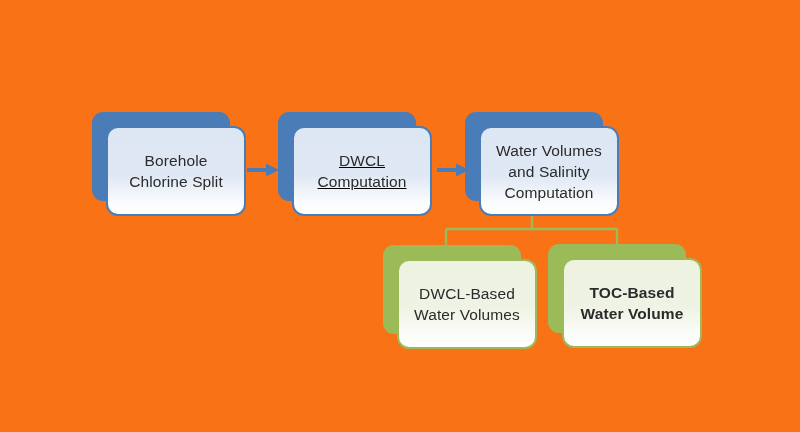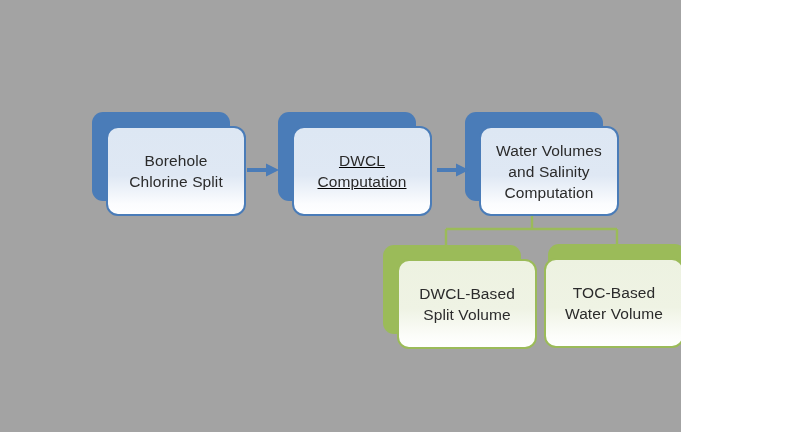--- a/index.html
+++ b/index.html
@@ -2,23 +2,23 @@
 <html><head>
 <meta charset="utf-8">
 <style>
   html, body {
     margin: 0;
     padding: 0;
     background: #ffffff;
   }
   #canvas {
     position: relative;
-    width: 681px;
+    width: 800px;
     height: 432px;
-    background: #a3a3a3;
+    background: #f97316;
     overflow: hidden;
     font-family: "Liberation Sans", sans-serif;
   }
   .node-back {
     position: absolute;
     width: 138px;
     height: 89px;
     border-radius: 11px;
     z-index: 1;
   }
@@ -91,22 +91,22 @@
   <div class="node-back blue" style="left:465px; top:112px;"></div>
   <div class="node-front blue" style="left:479px; top:126px;">
     <span class="node-label">Water Volumes
 and Salinity
 Computation</span>
   </div>
 
   <div class="node-back green" style="left:383px; top:245px;"></div>
   <div class="node-front green" style="left:397px; top:259px;">
     <span class="node-label">DWCL-Based
-Split Volume</span>
+Water Volumes</span>
   </div>
 
   <div class="node-back green" style="left:548px; top:244px;"></div>
-  <div class="node-front green" style="left:544px; top:258px;">
+  <div class="node-front green" style="left:562px; top:258px;font-weight:bold;">
     <span class="node-label">TOC-Based
 Water Volume</span>
   </div>
 
 </div>
 
 </body></html>

